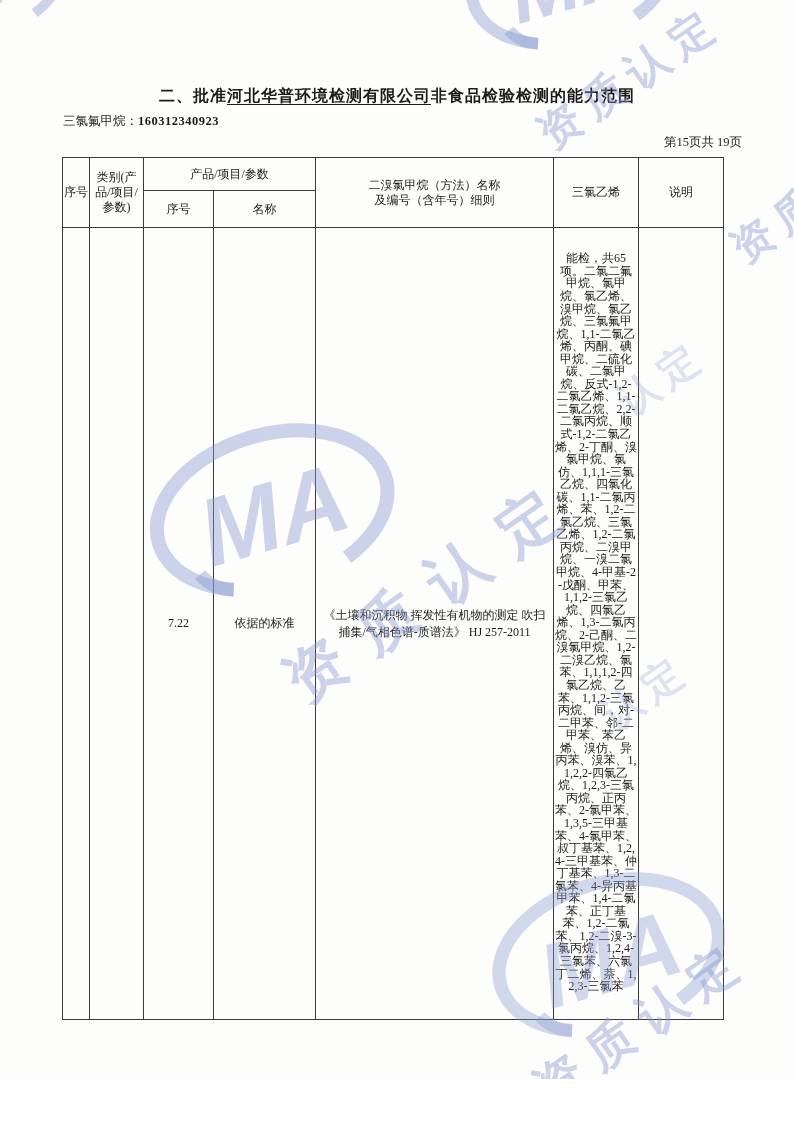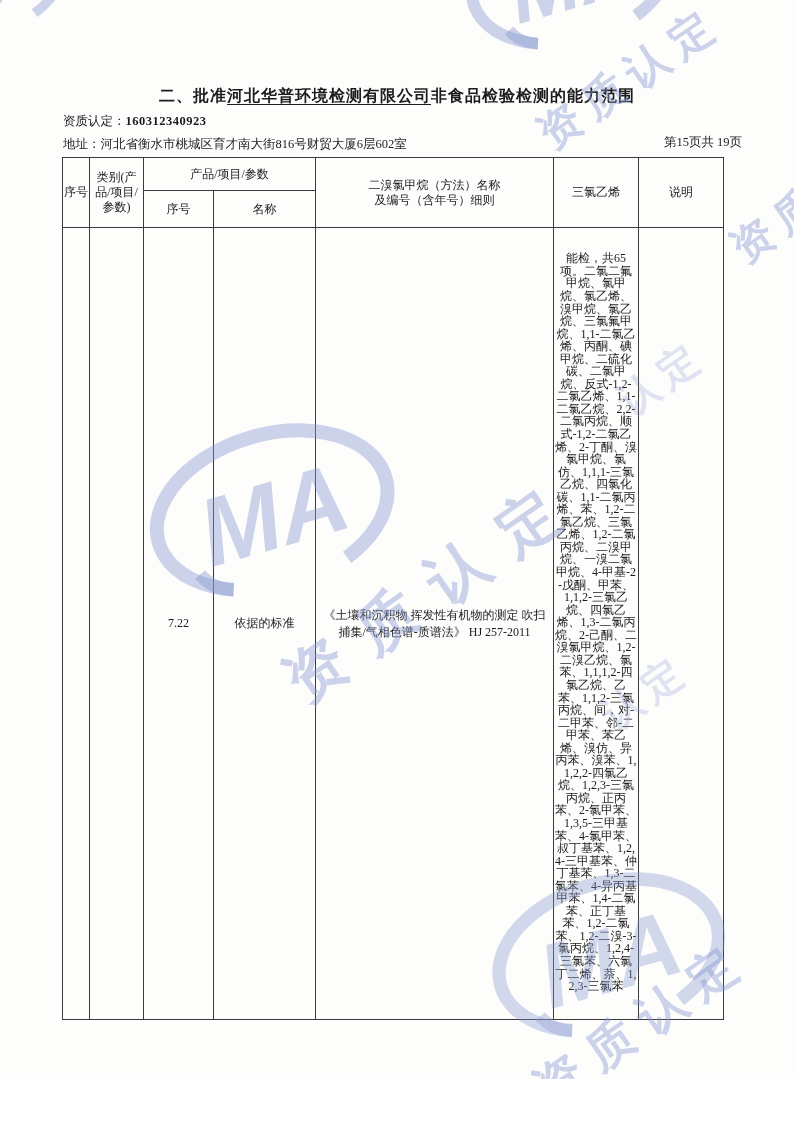--- a/index.html
+++ b/index.html
@@ -91,23 +91,22 @@
     font-style: italic;
   }
 </style>
 </head>
 <body>
 
 <div class="page">
 
   <div class="title"><span>二、批准</span><span class="u">河北华普环境检测有限公司</span><span>非食品检验检测的能力范围</span></div>
 
-  <div class="cert-line"><span>资质认定：</span><span class="num">160312340923</span></div>
+  <div class="cert-line"><span>三氯氟甲烷：</span><span class="num">160312340923</span></div>
 
-  <div class="addr-line"><span>地址：</span><span>河北省衡水市桃城区育才南大街816号财贸大厦6层602室</span></div>
 
   <div class="page-info">第15页共  19页</div>
 
   <table class="cap">
     <colgroup>
       <col style="width:27px">
         <col style="width:54px">
         <col style="width:70px">
         <col style="width:102px">
         <col style="width:238px">

